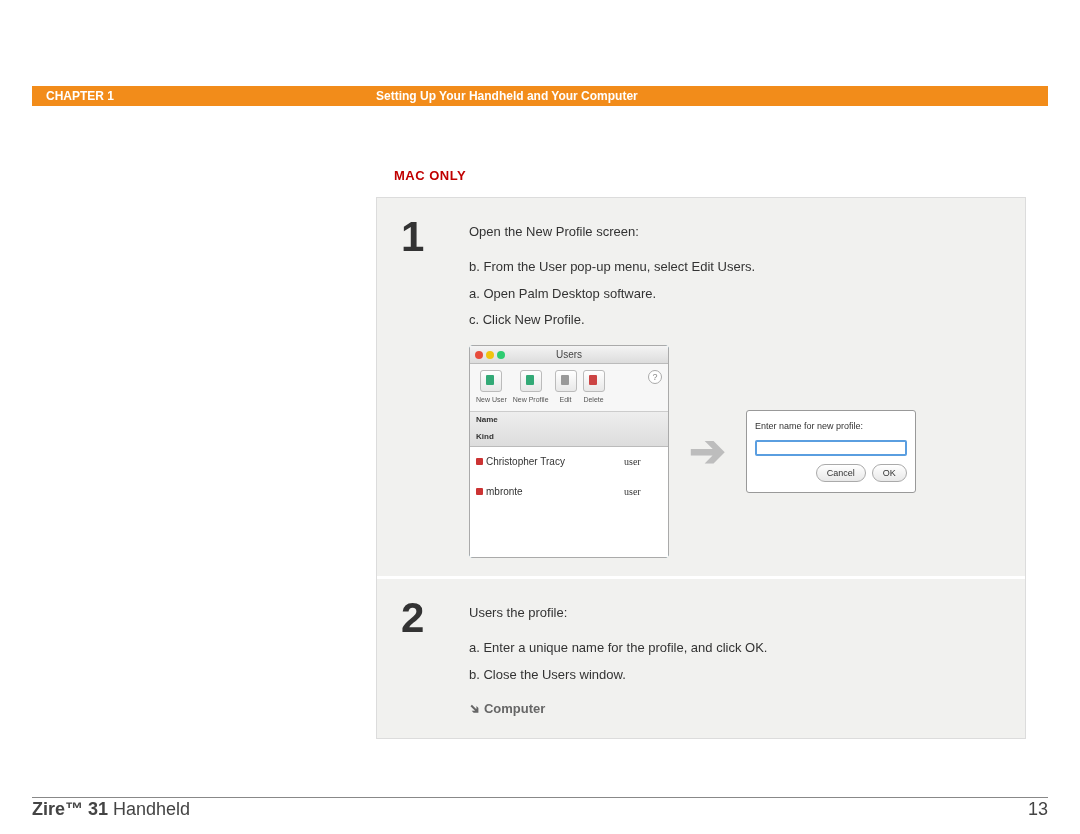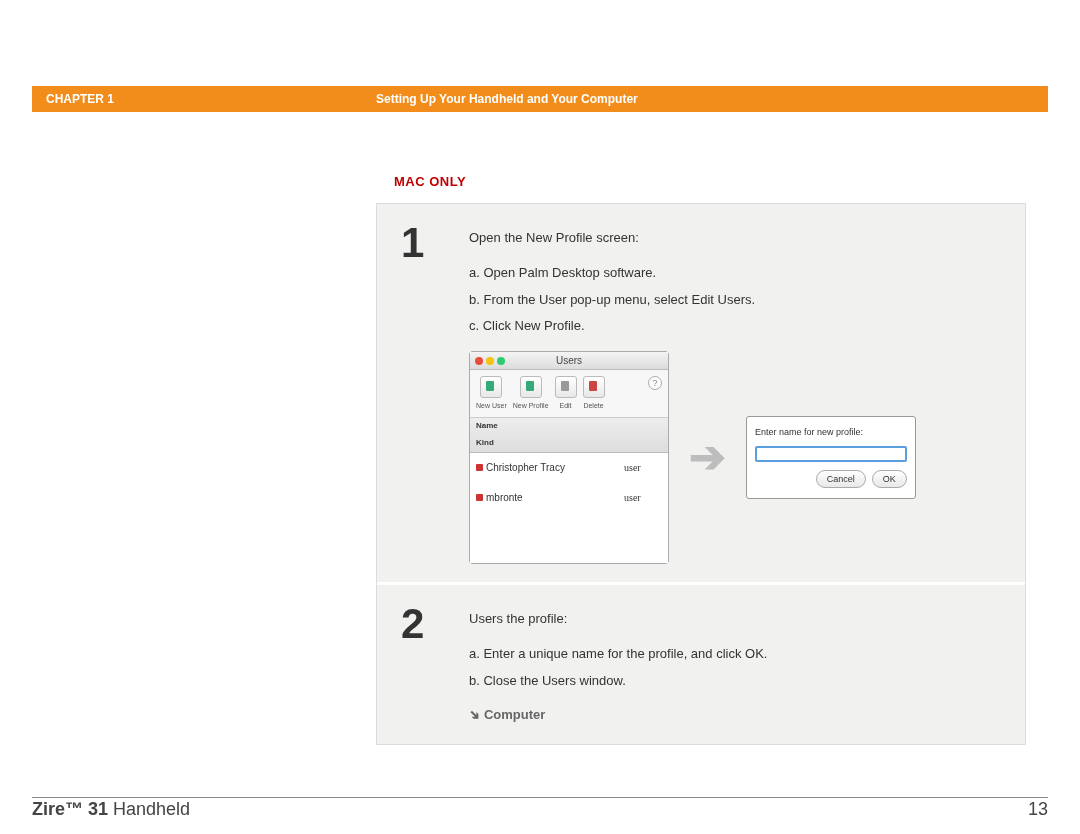--- a/index.html
+++ b/index.html
@@ -7,21 +7,21 @@
     margin: 0;
     width: 1080px;
     height: 834px;
     font-family: Arial, Helvetica, sans-serif;
     background: #fff;
     position: relative;
   }
   .page { padding: 86px 32px 0 32px; }
   .header-bar {
     background: #f28c1a;
-    height: 26px;
+    height: 20px;
     display: flex;
     align-items: center;
     color: #fff;
     font-size: 12px;
     font-weight: bold;
   }
   .header-left { width: 344px; padding-left: 14px; }
   .header-right { padding-left: 0; }
   .body-row { display: flex; margin-top: 62px; }
   .left-col { width: 344px; }
@@ -165,22 +165,22 @@
     <div class="left-col"></div>
     <div class="right-col">
       <div class="mac-only">MAC ONLY</div>
 
       <div class="steps-panel">
 
         <div class="step">
           <div class="step-num">1</div>
           <div class="step-body">
             <p>Open the New Profile screen:</p>
+            <div class="sub">b.  From the User pop-up menu, select Edit Users.</div>
             <div class="sub">a.  Open Palm Desktop software.</div>
-            <div class="sub">b.  From the User pop-up menu, select Edit Users.</div>
             <div class="sub">c.  Click New Profile.</div>
 
             <div class="screenshots">
 
               <div class="users-window">
                 <div class="uw-title">
                   <div class="traffic">
                     <span class="tl red"></span>
                     <span class="tl yel"></span>
                     <span class="tl grn"></span>

